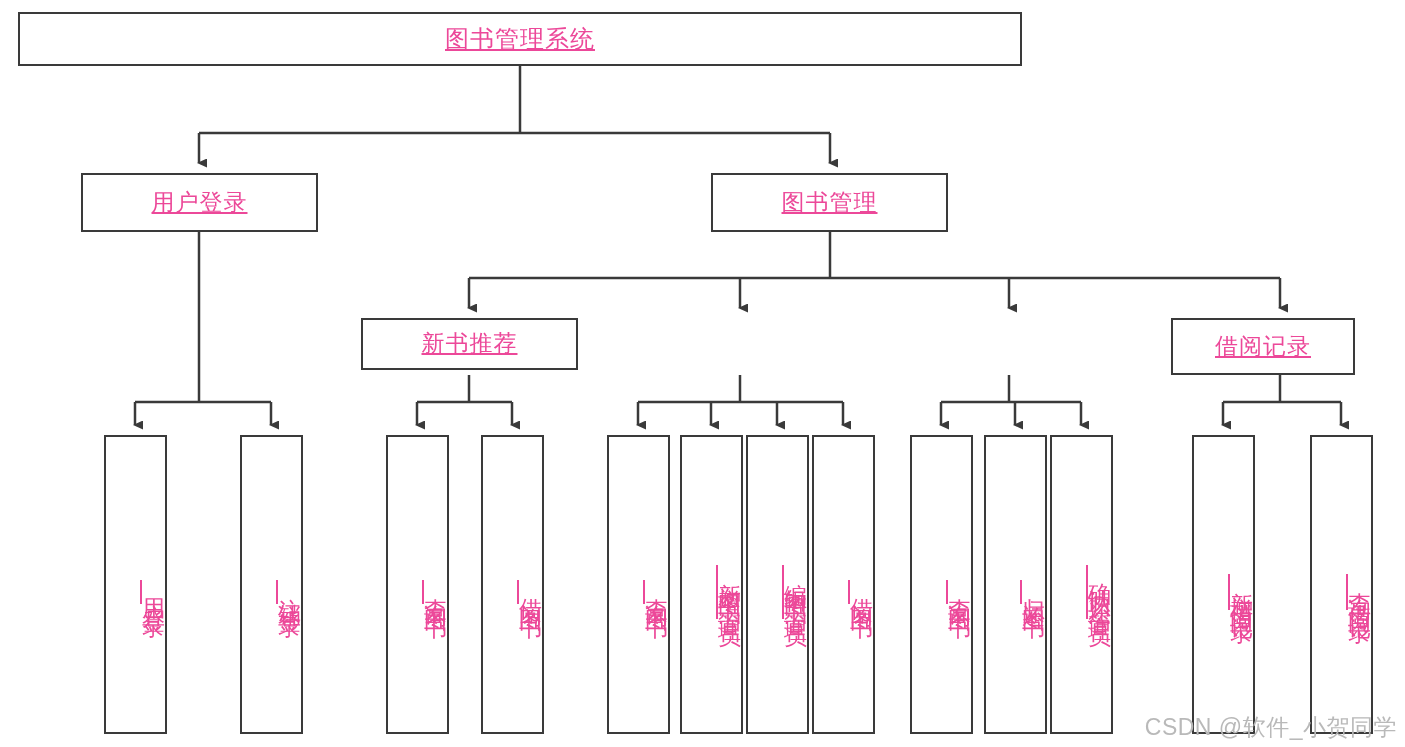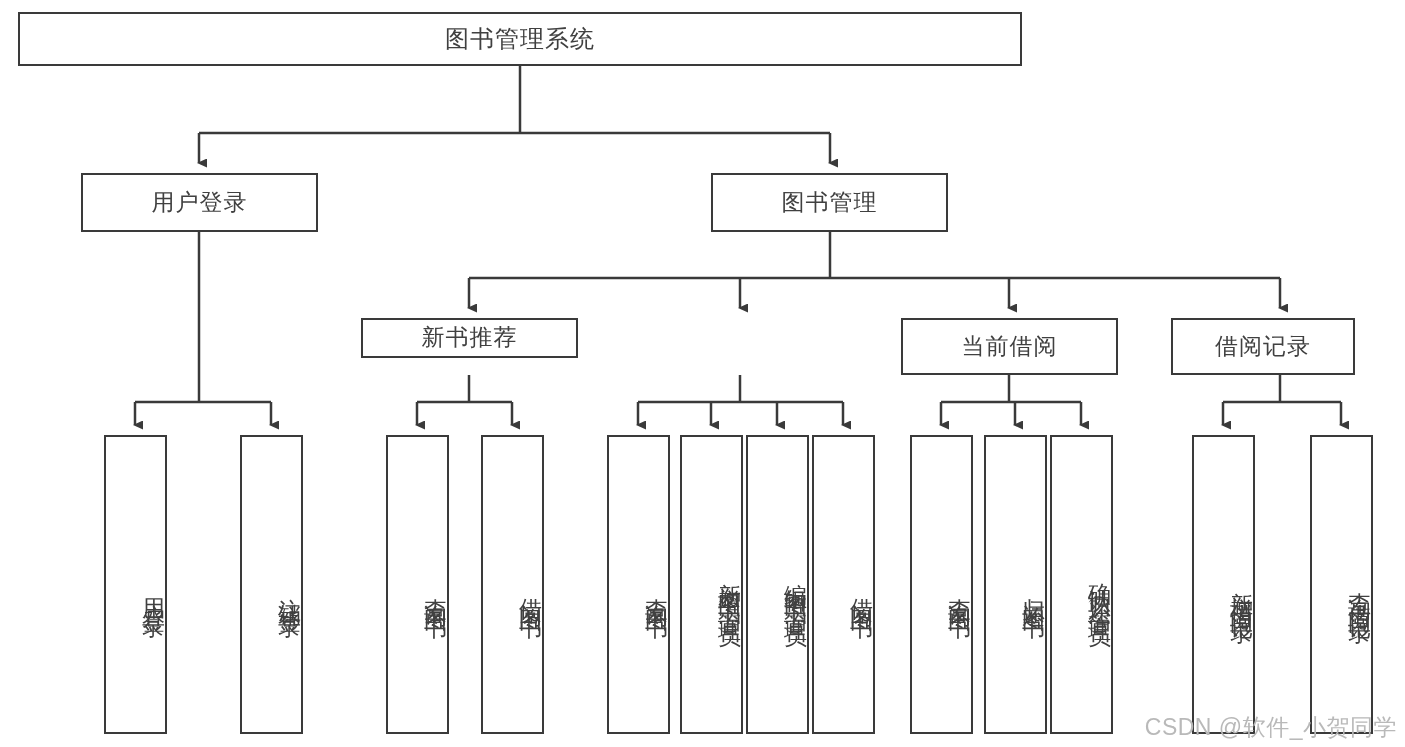--- a/index.html
+++ b/index.html
@@ -25,21 +25,22 @@
     height: 747px;
   }
   .node {
     position: absolute;
     box-sizing: border-box;
     background: #ffffff;
     border: 2.5px solid #3a3a3a;
     display: flex;
     align-items: center;
     justify-content: center;
-    color: #404040;
+    color: #ec4899;
+    text-decoration: underline;
   }
   .node.horizontal {
     font-size: 23px;
     letter-spacing: 1px;
     line-height: 1.2;
   }
   .node.vertical {
     writing-mode: vertical-rl;
     text-orientation: upright;
     font-size: 23px;
@@ -128,25 +129,22 @@
     <span>图书管理系统</span>
   </div>
 
   <div class="node horizontal" id="node-l2-0" style="left: 81px; top: 173px; width: 237px; height: 59px;">
     <span>用户登录</span>
   </div>
   <div class="node horizontal" id="node-l2-1" style="left: 711px; top: 173px; width: 237px; height: 59px; align-items: center;">
     <span>图书管理</span>
   </div>
 
-  <div class="node horizontal" id="node-l3-0" style="left: 361px; top: 318px; width: 217px; height: 40px;">
+  <div class="node horizontal" id="node-l3-0" style="left: 361px; top: 318px; width: 217px; height: 52px;">
     <span>新书推荐</span>
-  </div>
-  <div class="node horizontal" id="node-l3-2" style="left: 901px; top: 318px; width: 217px; height: 57px;">
-    <span>当前借阅</span>
   </div>
   <div class="node horizontal" id="node-l3-3" style="left: 1171px; top: 318px; width: 184px; height: 57px;">
     <span>借阅记录</span>
   </div>
 
   <div class="node vertical" id="node-leaf-0" style="left: 104px; top: 435px; width: 63px; height: 299px;">
     <span>用户登录</span>
   </div>
   <div class="node vertical" id="node-leaf-1" style="left: 240px; top: 435px; width: 63px; height: 299px;">
     <span>注销登录</span>

